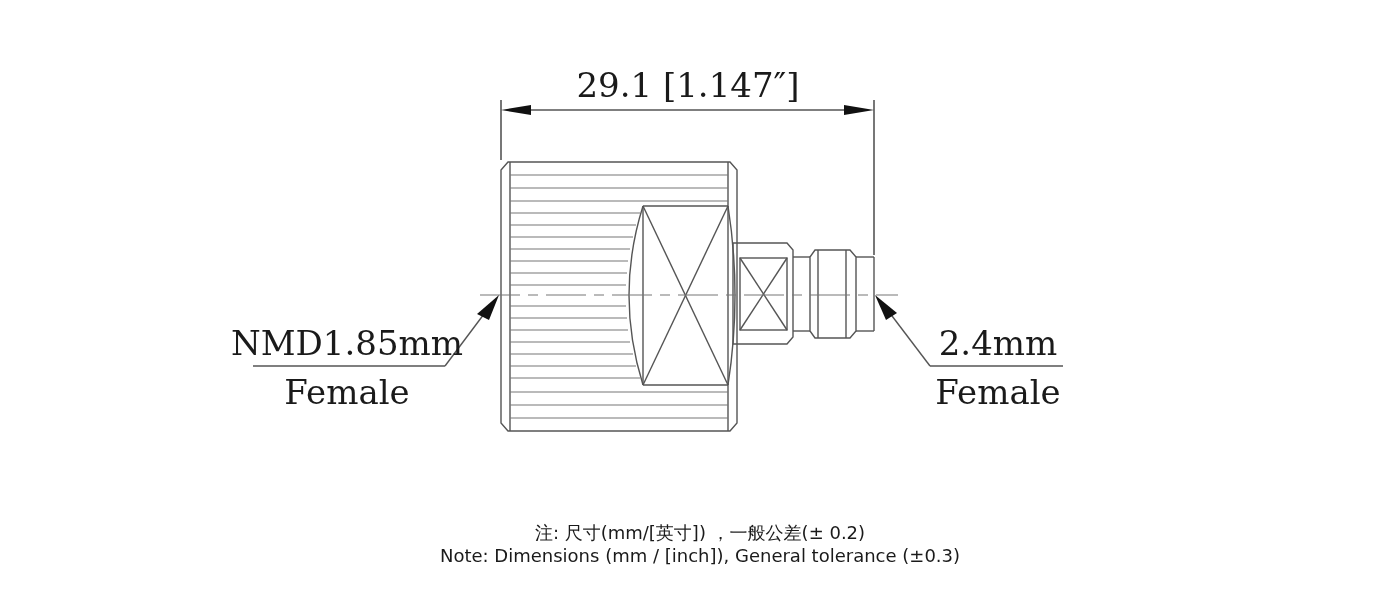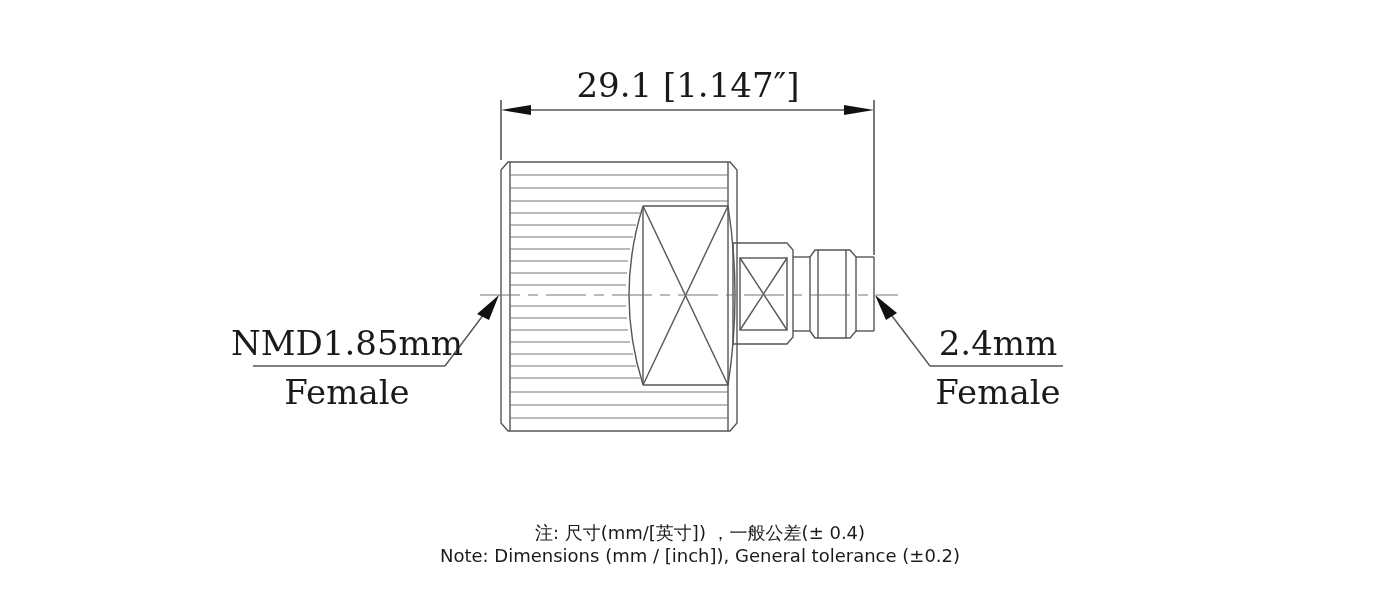--- a/index.html
+++ b/index.html
@@ -90,14 +90,14 @@
 
   <g stroke="#555" stroke-width="1.4" fill="none">
     <line x1="930" y1="366" x2="1063" y2="366"></line>
     <line x1="930" y1="366" x2="886" y2="308"></line>
   </g>
   <polygon points="875,295 897,313 886,320" fill="#111"></polygon>
   <text class="labeltext" x="998" y="355" text-anchor="middle">2.4mm</text>
   <text class="labeltext" x="998" y="404" text-anchor="middle">Female</text>
 </svg>
 
-<div id="note-cn" class="note">注: 尺寸(mm/[英寸]) ，一般公差(± 0.4)</div>
-<div id="note-en" class="note">Note: Dimensions (mm / [inch]), General tolerance (±0.2)</div>
+<div id="note-cn" class="note">注: 尺寸(mm/[英寸]) ，一般公差(± 0.2)</div>
+<div id="note-en" class="note">Note: Dimensions (mm / [inch]), General tolerance (±0.3)</div>
 
 </body></html>

